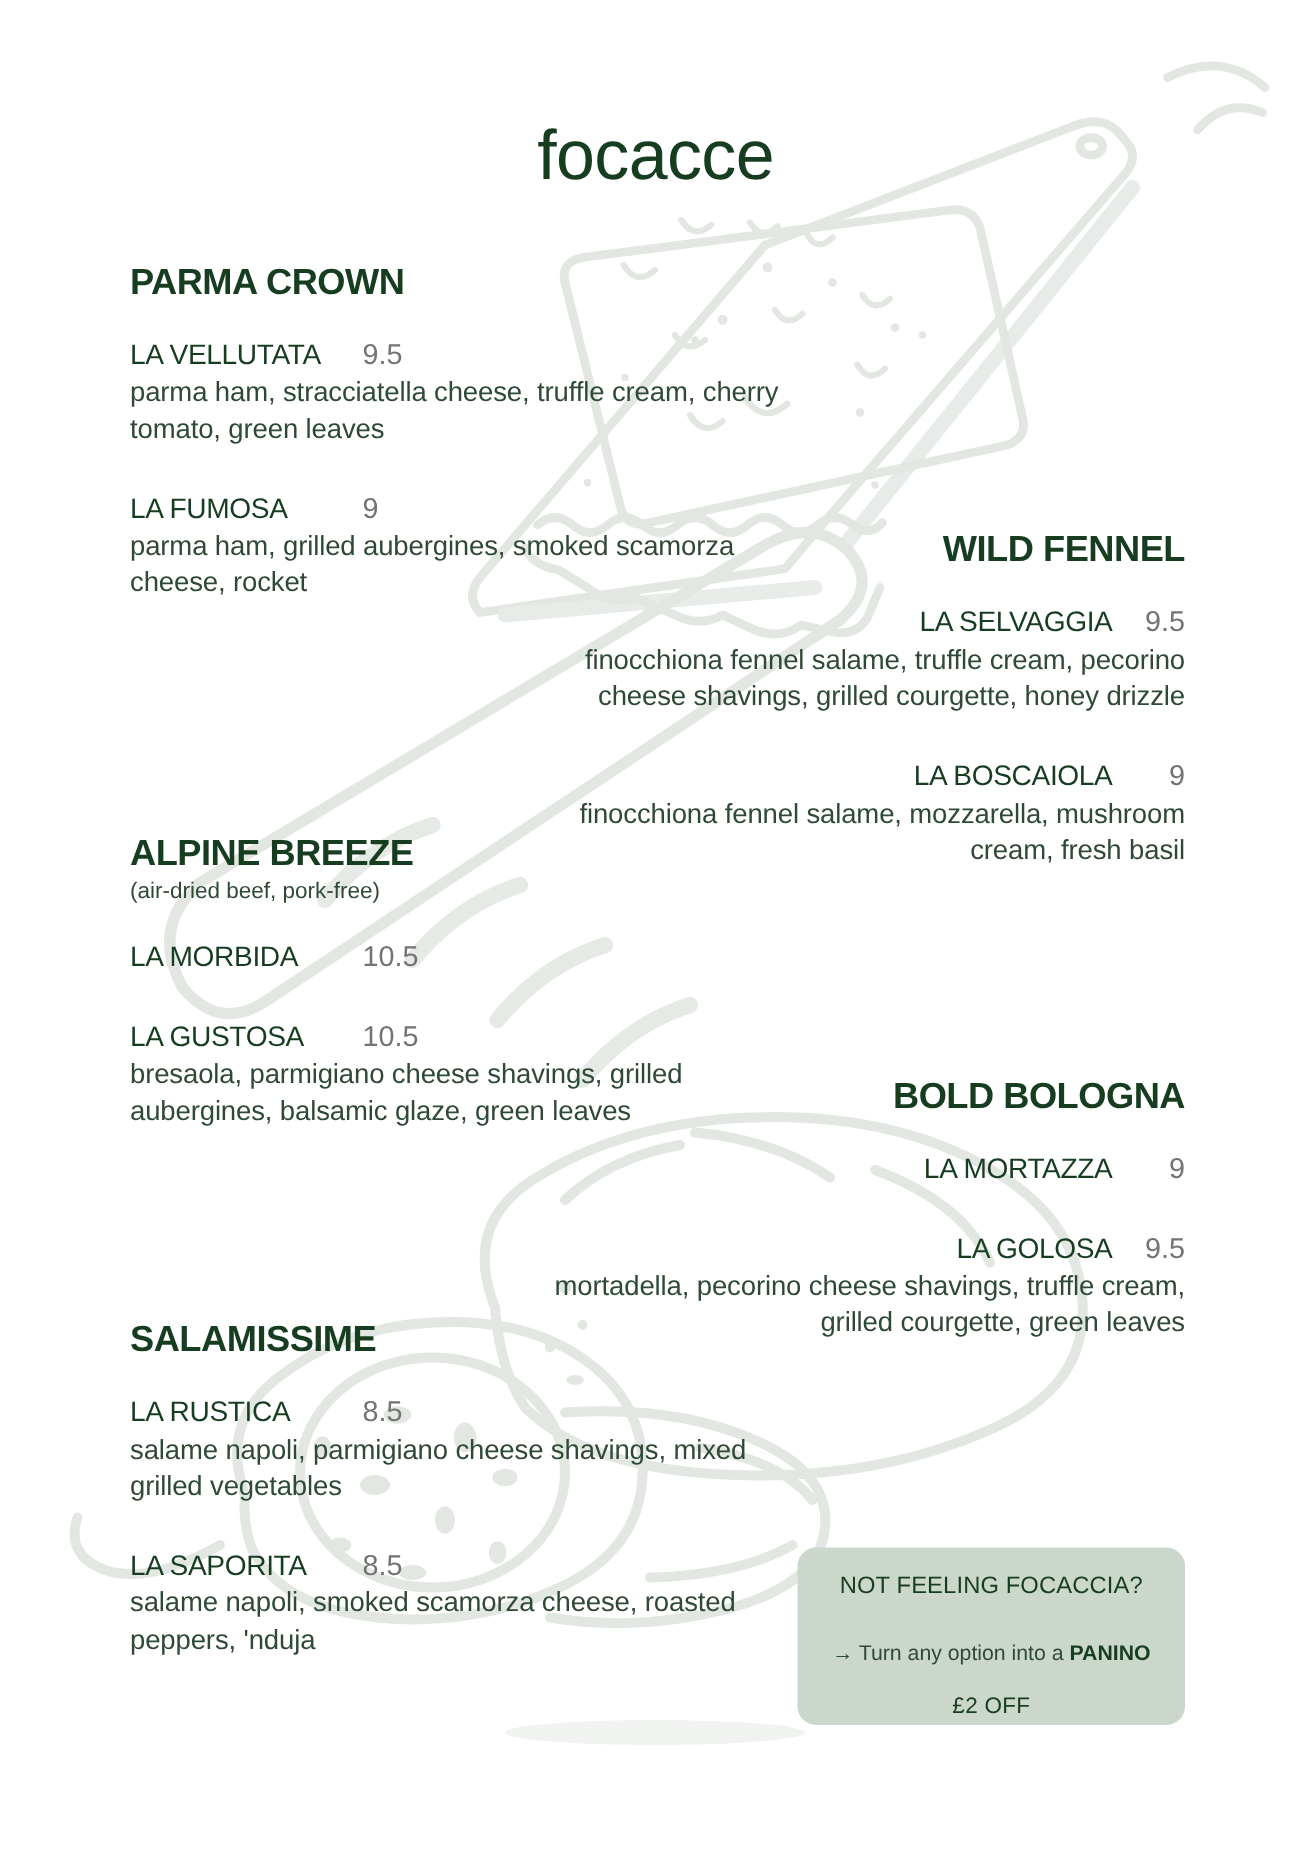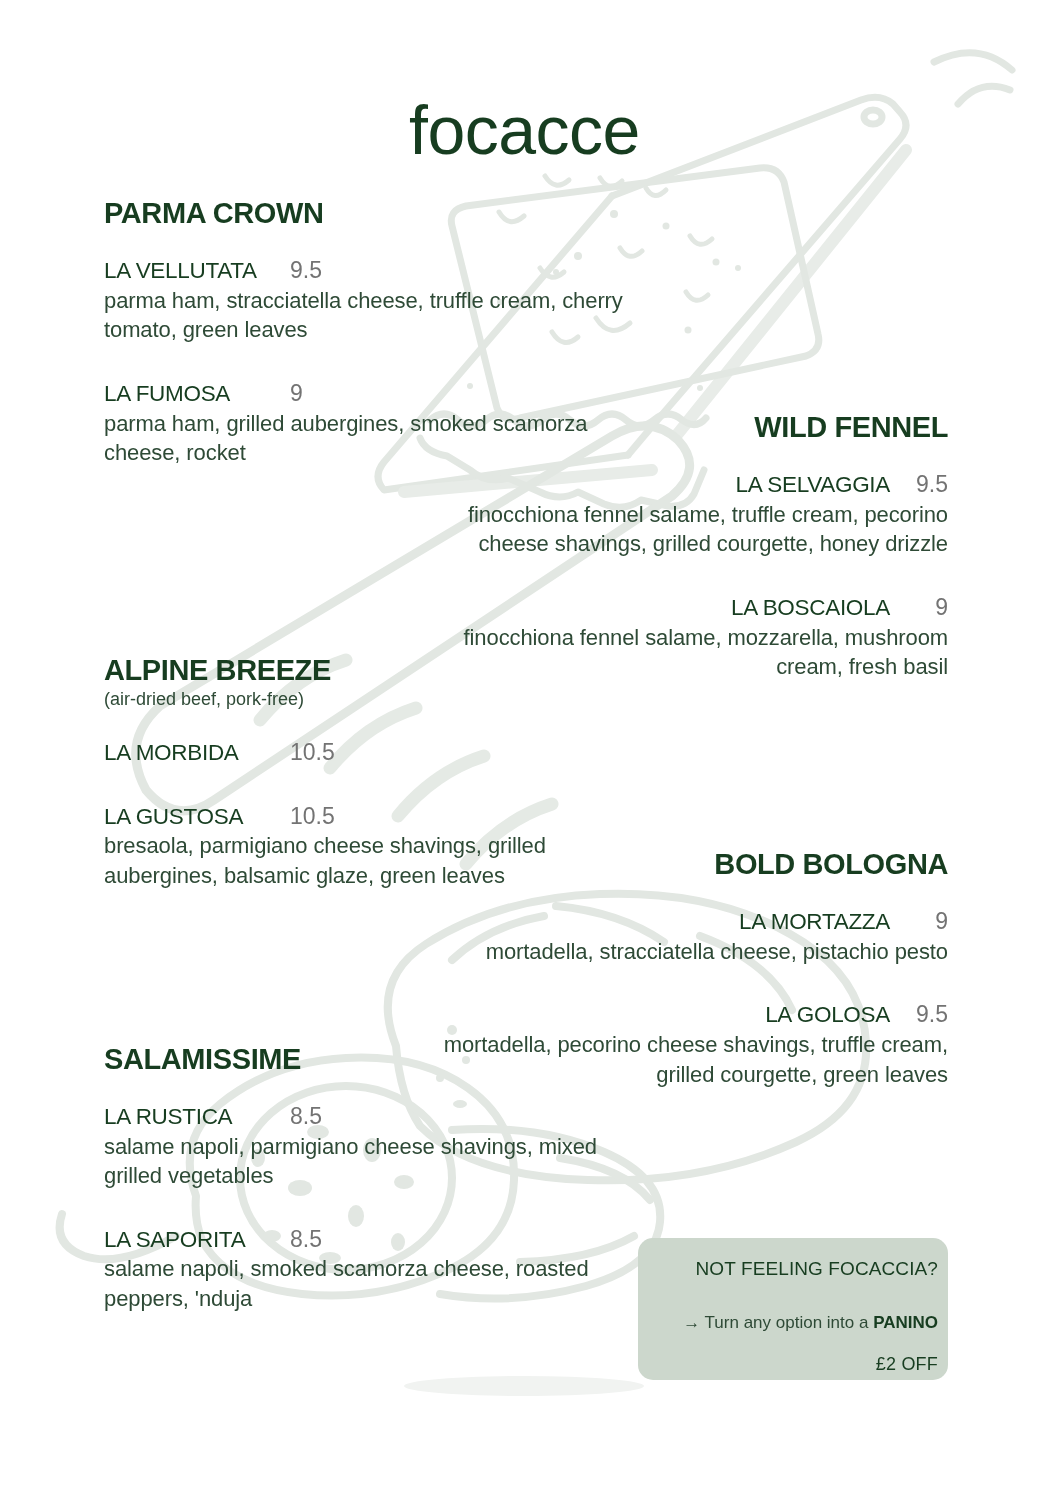--- a/index.html
+++ b/index.html
@@ -30,32 +30,33 @@
     pointer-events: none;
   }
 
   
   .title {
     position: absolute;
     top: 96px;
     left: 0;
     width: 1049px;
     text-align: center;
-    font-size: 68px;
+    font-size: 56px;
     font-weight: 300;
     letter-spacing: -0.5px;
     color: #173d20;
     line-height: 1;
     z-index: 3;
   }
 
   
   .col {
     position: absolute;
     z-index: 2;
+    margin-top: 13px;
   }
   .col-left {
     left: 104px;
     width: 520px;
     text-align: left;
   }
   .col-right {
     right: 101px;
     width: 540px;
     text-align: right;
@@ -126,21 +127,21 @@
     position: absolute;
     left: 638px;
     top: 1238px;
     width: 310px;
     height: 142px;
     background: #ccd7cc;
     border-radius: 15px;
     z-index: 2;
     box-sizing: border-box;
     padding: 20px 10px 0 10px;
-    text-align: right;
+    text-align: center;
   }
   .promo-title {
     font-size: 19px;
     font-weight: 400;
     color: #173d20;
     letter-spacing: 0.1px;
     line-height: 1.2;
   }
   .promo-line {
     margin-top: 32px;
@@ -384,21 +385,20 @@
     <div style="height:166px;"></div>
 
     <div>
       <div class="section-head">BOLD BOLOGNA</div>
       <div class="gap-sec"></div>
 
       <div class="item">
         <div class="item-head">
           <span class="item-name">LA MORTAZZA</span><span class="item-price">9</span>
         </div>
-        <div class="item-desc">mortadella, stracciatella cheese, pistachio pesto</div>
       </div>
 
       <div class="gap-item"></div>
 
       <div class="item">
         <div class="item-head">
           <span class="item-name">LA GOLOSA</span><span class="item-price">9.5</span>
         </div>
         <div class="item-desc">mortadella, pecorino cheese shavings, truffle cream, grilled courgette, green leaves</div>
       </div>

